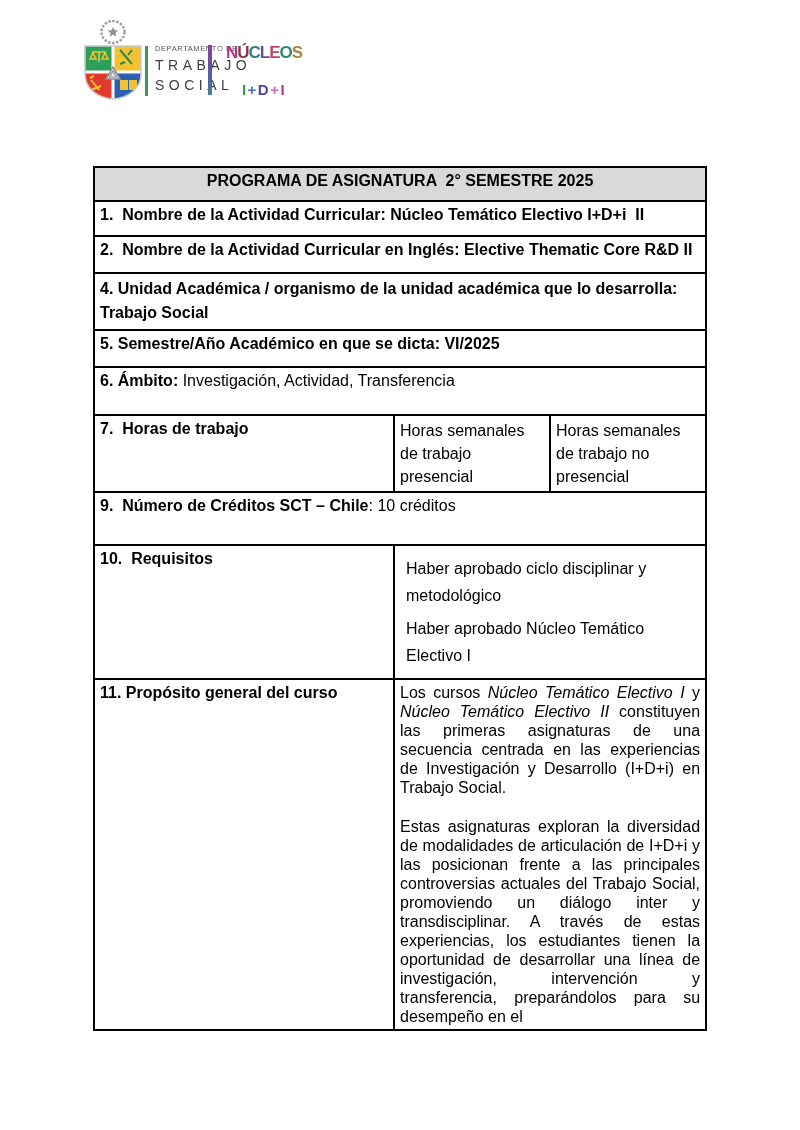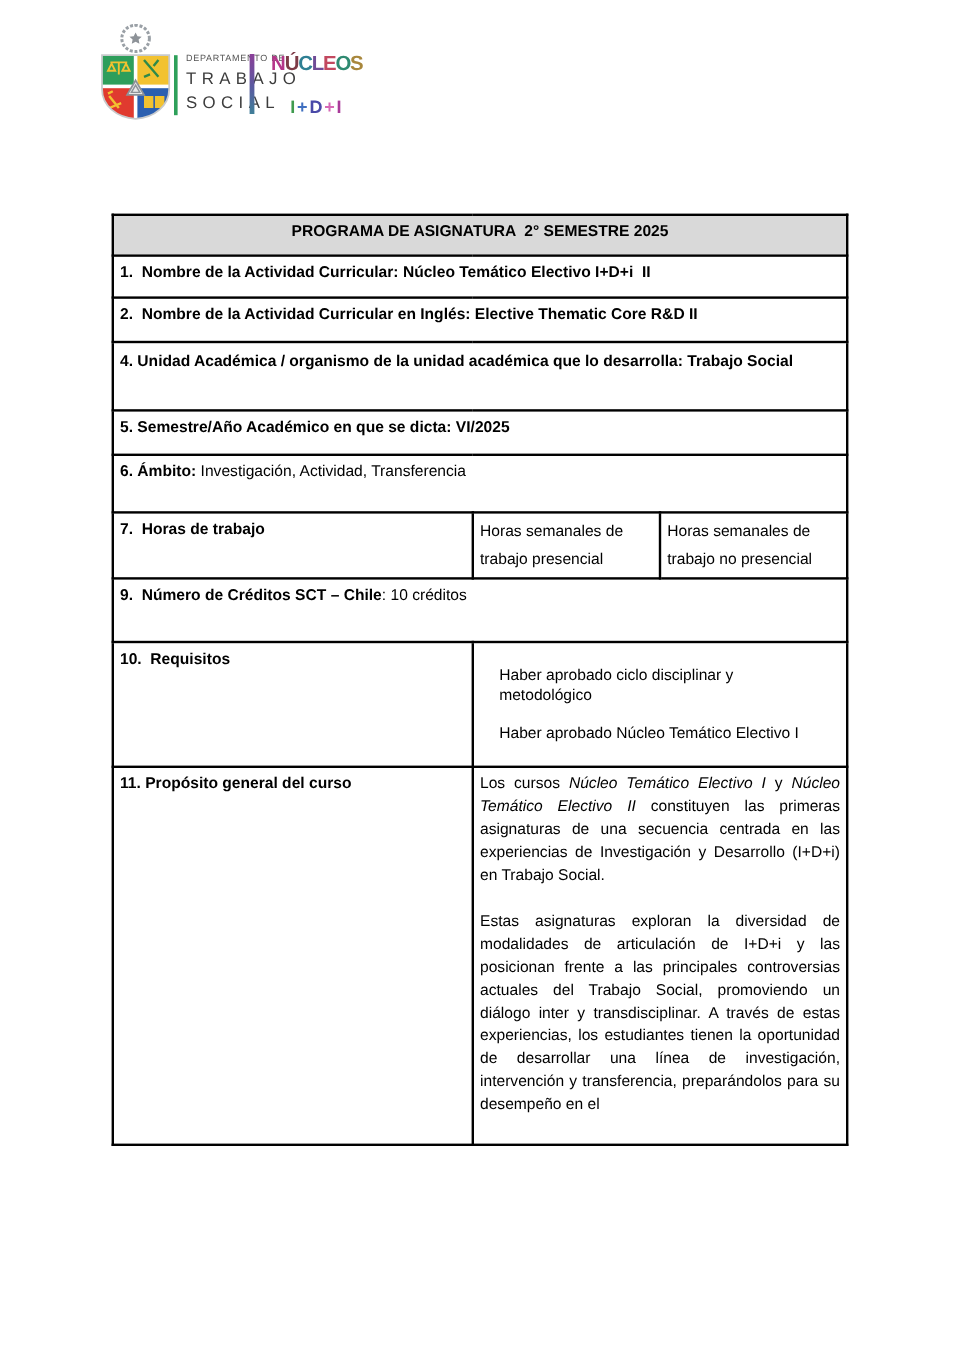--- a/index.html
+++ b/index.html
@@ -12,30 +12,30 @@
   .bar-green{position:absolute;left:65px;top:26px;width:3px;height:50px;background:#2ea05a;}
   .dept{position:absolute;left:75px;top:24px;color:#3d3d3d;}
   .dept-small{font-size:7.5px;letter-spacing:0.6px;color:#555;margin-bottom:2px;white-space:nowrap;}
   .dept-big{font-size:14px;letter-spacing:4.5px;line-height:20px;white-space:nowrap;}
   .bar-purple{position:absolute;left:128px;top:25px;width:4px;height:50px;background:linear-gradient(#8a3f98 0%,#5a5aa0 55%,#3f7f98 100%);}
   .nucleos{position:absolute;left:136px;top:20px;width:96px;text-align:center;}
   .nucleos-word{font-weight:bold;font-size:17px;letter-spacing:-1px;line-height:26px;white-space:nowrap;}
   .idi-word{font-weight:bold;font-size:15px;letter-spacing:1.5px;line-height:16px;margin-top:16px;}
 
   
-  table.program{border-collapse:collapse;table-layout:fixed;position:absolute;left:93px;top:178px;width:612px;font-size:13px;padding-left:27px;}
+  table.program{border-collapse:collapse;table-layout:fixed;position:absolute;left:93px;top:166px;width:612px;font-size:16px;padding-left:27px;}
   table.program td{border:2px solid #000;padding:3px 5px;vertical-align:top;overflow:hidden;line-height:19px;}
   .hdr td{text-align:center;vertical-align:middle;font-weight:bold;}
   .b{font-weight:bold;}
   .t{white-space:pre-wrap;}
   .lh24{line-height:24px !important;}
   .subcol{line-height:23px !important;}
   .center{text-align:center;}
   .sct-line{margin:14px 0 0 128px;font-weight:normal;}
-  .req p{margin:16px;line-height:16px;}
+  .req p{margin:6px;line-height:27px;}
   td.purpose{line-height:20px;}
   .purpose p{margin:0 0 20px 0;text-align:justify;}
   .purpose p:last-child{margin:0;}
   .purpose em{font-style:italic;}
 </style>
 </head>
 <body>
 
 <div class="page">
 

